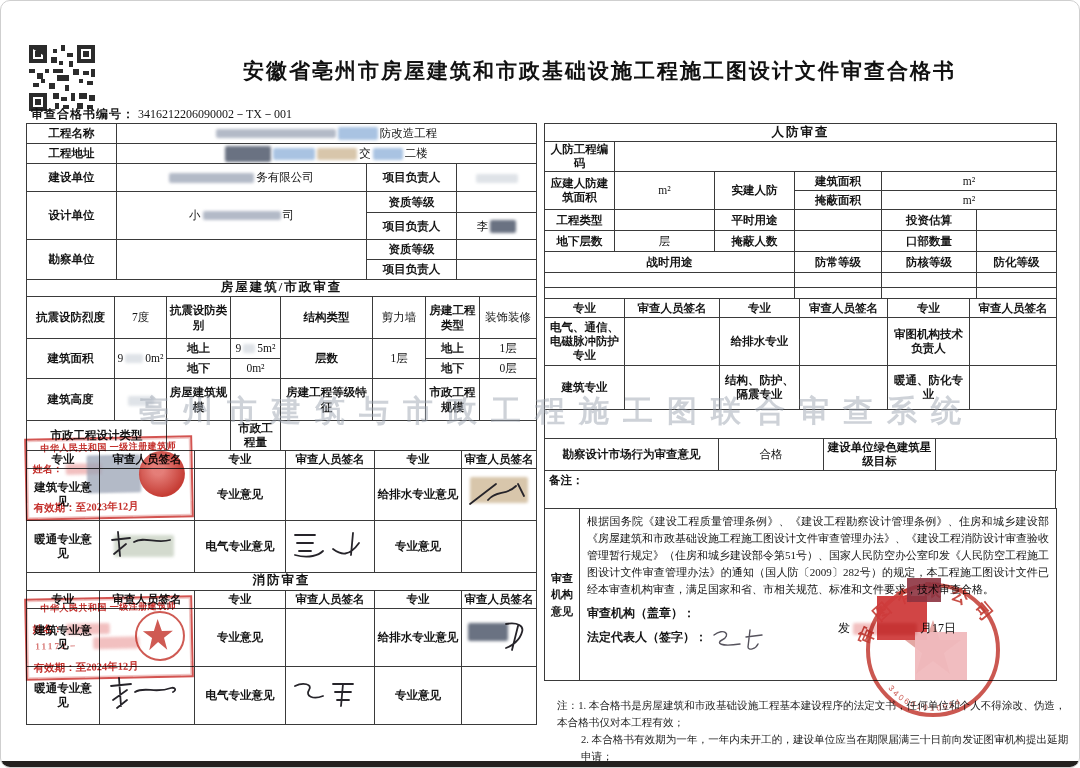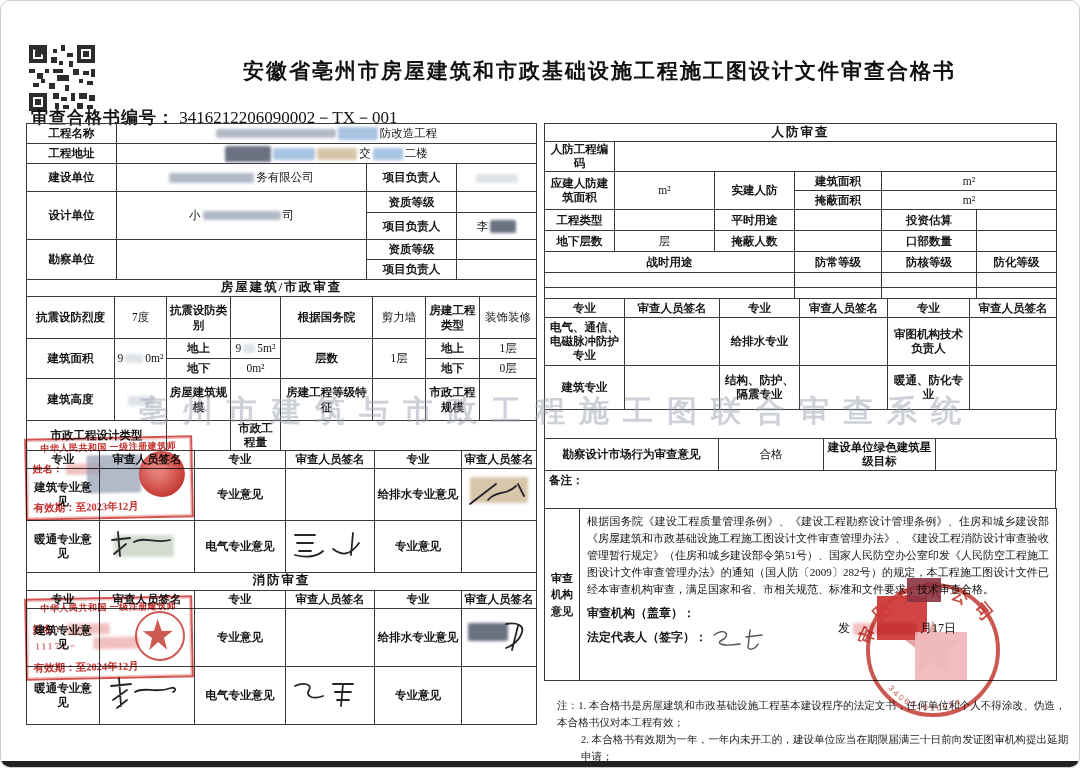--- a/index.html
+++ b/index.html
@@ -12,21 +12,21 @@
   td{border:1px solid #3a3a3a;font-size:11.5px;line-height:1.25;text-align:center;
      vertical-align:middle;padding:0 2px;overflow:hidden;position:relative;}
   .lb{font-weight:700;}
   .sec{font-weight:700;font-size:12.5px;letter-spacing:2px;}
   .left-wrap{left:25px;top:122px;width:510px;}
   .right-wrap{left:543px;top:122px;width:512px;}
   .stack{margin-top:-1px;}
   
   .title{left:125px;top:56px;width:830px;text-align:right;font-size:21px;font-weight:800;
          letter-spacing:2px;font-family:"Liberation Sans","DejaVu Sans",sans-serif;color:#111;}
-  .certline{left:30px;top:105px;font-size:17px;}
+  .certline{left:30px;top:105px;font-size:12px;}
   .certline .lb{letter-spacing:1px;}
   
   .wm{left:138px;top:390px;width:930px;font-size:30px;letter-spacing:14px;white-space:nowrap;
       color:rgba(152,160,174,0.48);z-index:3;pointer-events:none;font-weight:700;}
   
   .rd{display:inline-block;vertical-align:middle;border-radius:2px;filter:blur(1.6px);}
   .r-blue{background:#a9c3e2;}
   .r-gray{background:#9aa3b5;opacity:.75;}
   .r-tan{background:#d8c6ab;}
   .r-light{background:#dfe3e8;}
@@ -198,21 +198,21 @@
         </colgroup>
       <tbody>
           <tr style="height:17px">
         <td colspan="8" class="sec">房屋建筑/市政审查</td>
       </tr>
       <tr style="height:42px">
         <td class="lb">抗震设防烈度</td>
         <td>7度</td>
         <td class="lb">抗震设防类别</td>
         <td></td>
-        <td class="lb">根据国务院</td>
+        <td class="lb">结构类型</td>
         <td>剪力墙</td>
         <td class="lb">房建工程类型</td>
         <td>装饰装修</td>
       </tr>
       <tr style="height:20px">
         <td class="lb" rowspan="2">建筑面积</td>
         <td rowspan="2">
           <span class="cellflex">
                 <span>9</span>
           <span class="rd r-light" style="width:18px;height:9px"></span>

